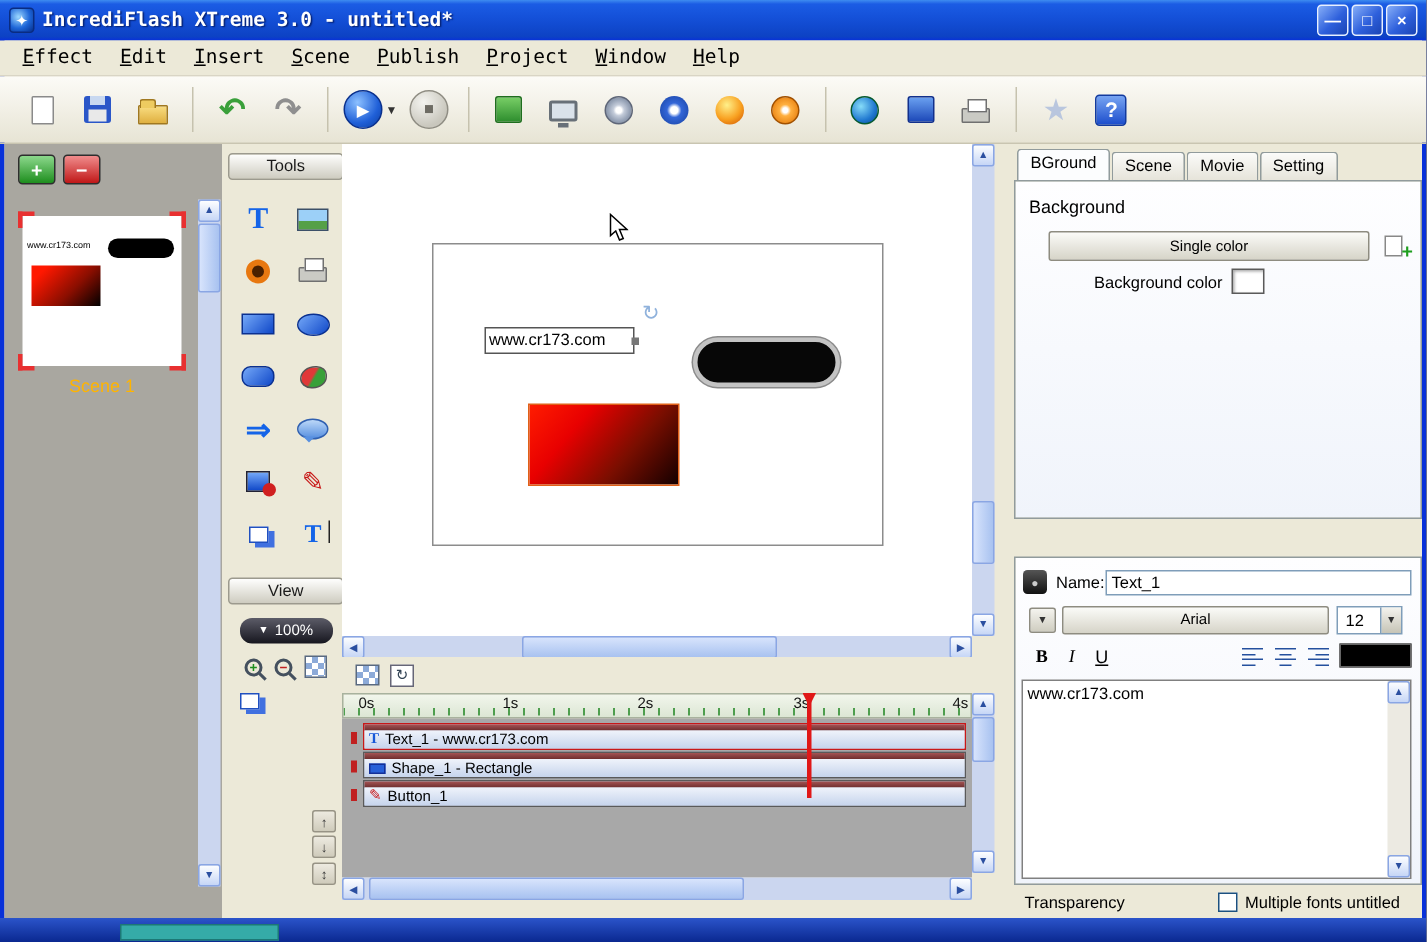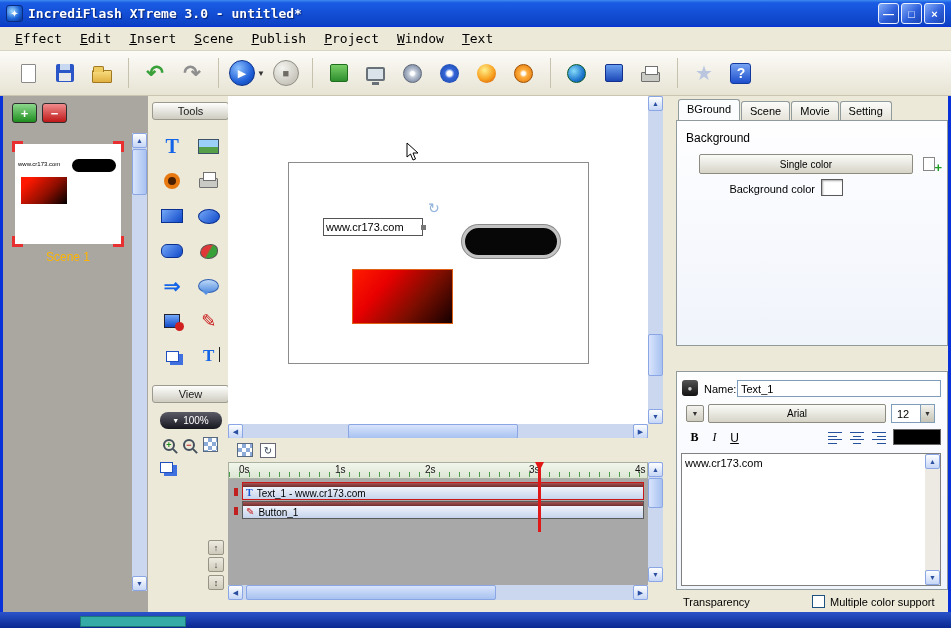--- a/index.html
+++ b/index.html
@@ -260,21 +260,21 @@
   </div>
 
   <div class="menubar">
     <span class="menu-item">Effect</span>
     <span class="menu-item">Edit</span>
     <span class="menu-item">Insert</span>
     <span class="menu-item">Scene</span>
     <span class="menu-item">Publish</span>
     <span class="menu-item">Project</span>
     <span class="menu-item">Window</span>
-    <span class="menu-item">Text</span>
+    <span class="menu-item">Help</span>
   </div>
 
   <div class="toolbar">
     <span class="tb">
         <span class="page"></span>
       </span>
     <span class="tb">
         <span class="save"></span>
       </span>
     <span class="tb">
@@ -473,20 +473,27 @@
       <div class="track sel">
         <span class="bar"></span>
         <span class="row">
           <span class="ttext">T</span>
           <span>Text_1 - www.cr173.com</span>
         </span>
       </div>
       <div class="track">
         <span class="bar"></span>
         <span class="row">
+          <span class="trect"></span>
+          <span>Shape_1 - Rectangle</span>
+        </span>
+      </div>
+      <div class="track">
+        <span class="bar"></span>
+        <span class="row">
           <span class="tpen">✎</span>
           <span>Button_1</span>
         </span>
       </div>
     </div>
     <div class="tl-hsb">
       <span class="sbtn left">◀</span>
       <span class="sthumb-h" style="left:18px;top:0;width:250px;height:15px"></span>
       <span class="sbtn right">▶</span>
     </div>
@@ -554,20 +561,20 @@
       <div class="tcontent">www.cr173.com</div>
       <div class="ta-vsb">
         <span class="sbtn top">▲</span>
         <span class="sbtn bot">▼</span>
       </div>
     </div>
   </div>
   <div class="p2bottom">
     <span class="translabel">Transparency</span>
     <span class="cb"></span>
-    <span class="mflabel">Multiple color support</span>
+    <span class="mflabel">Multiple fonts untitled</span>
   </div>
 
   <div class="bottombar">
     <span class="teal"></span>
   </div>
 
 </div>
 
 </body></html>

